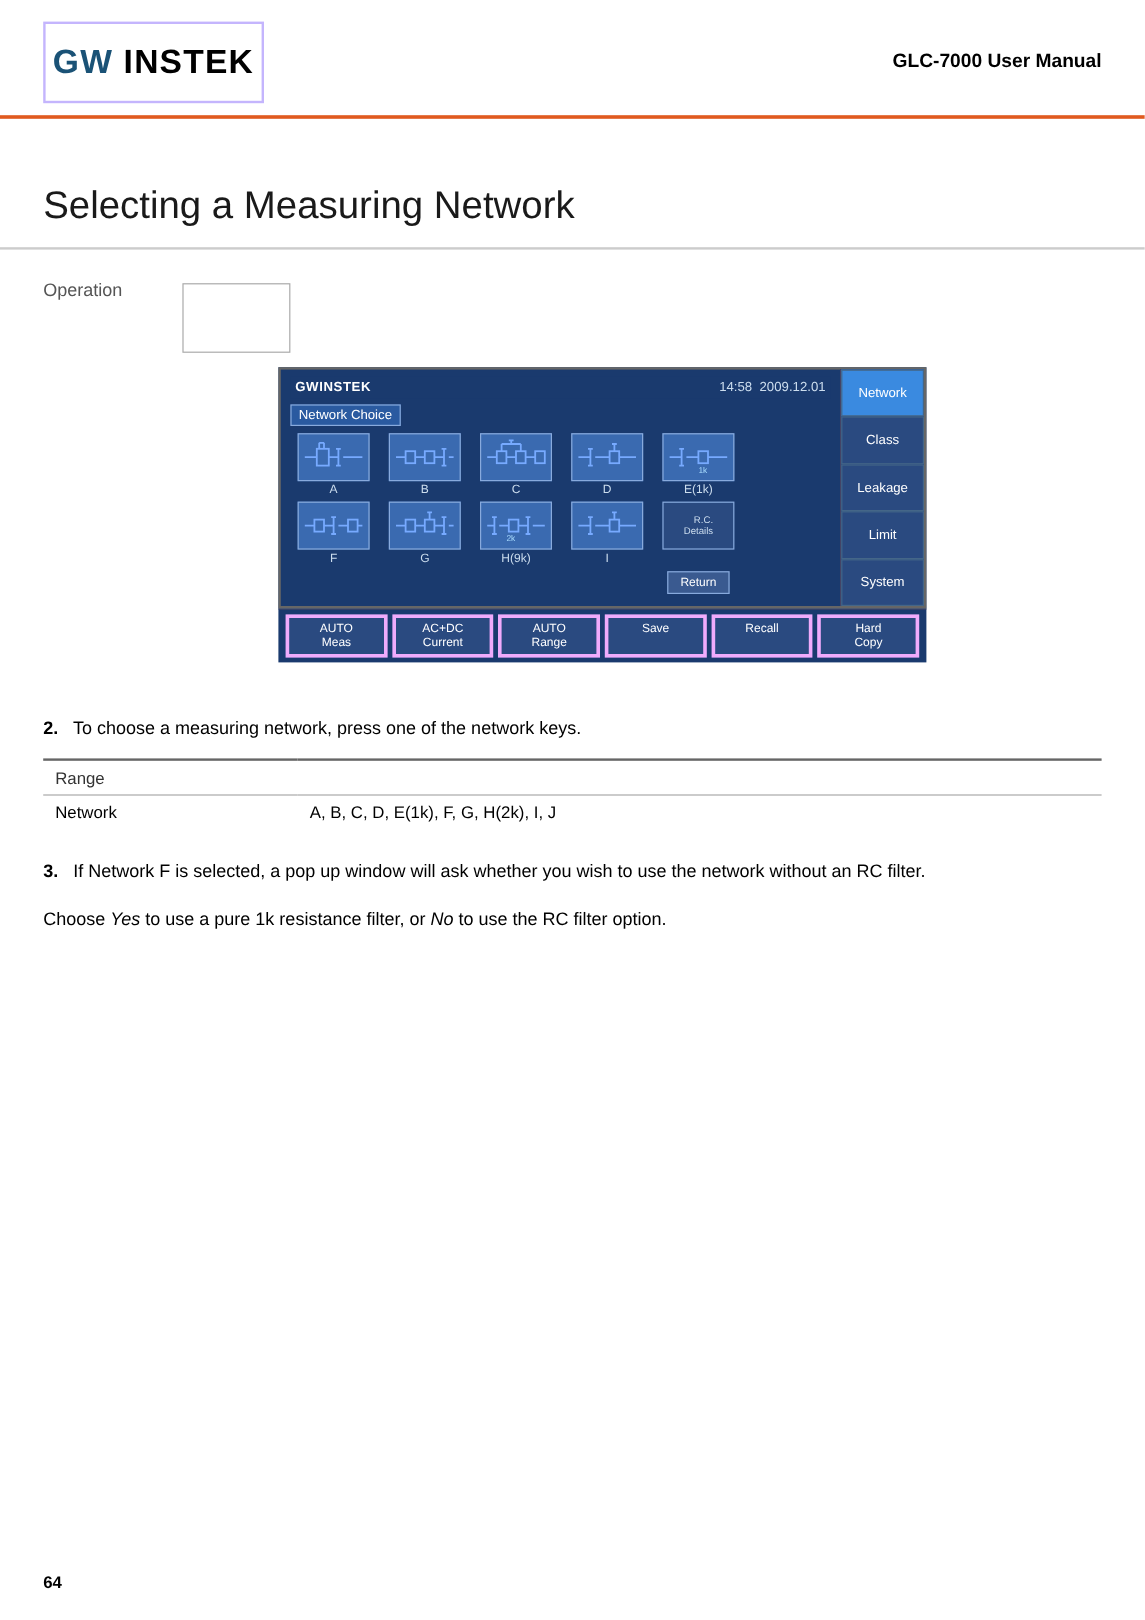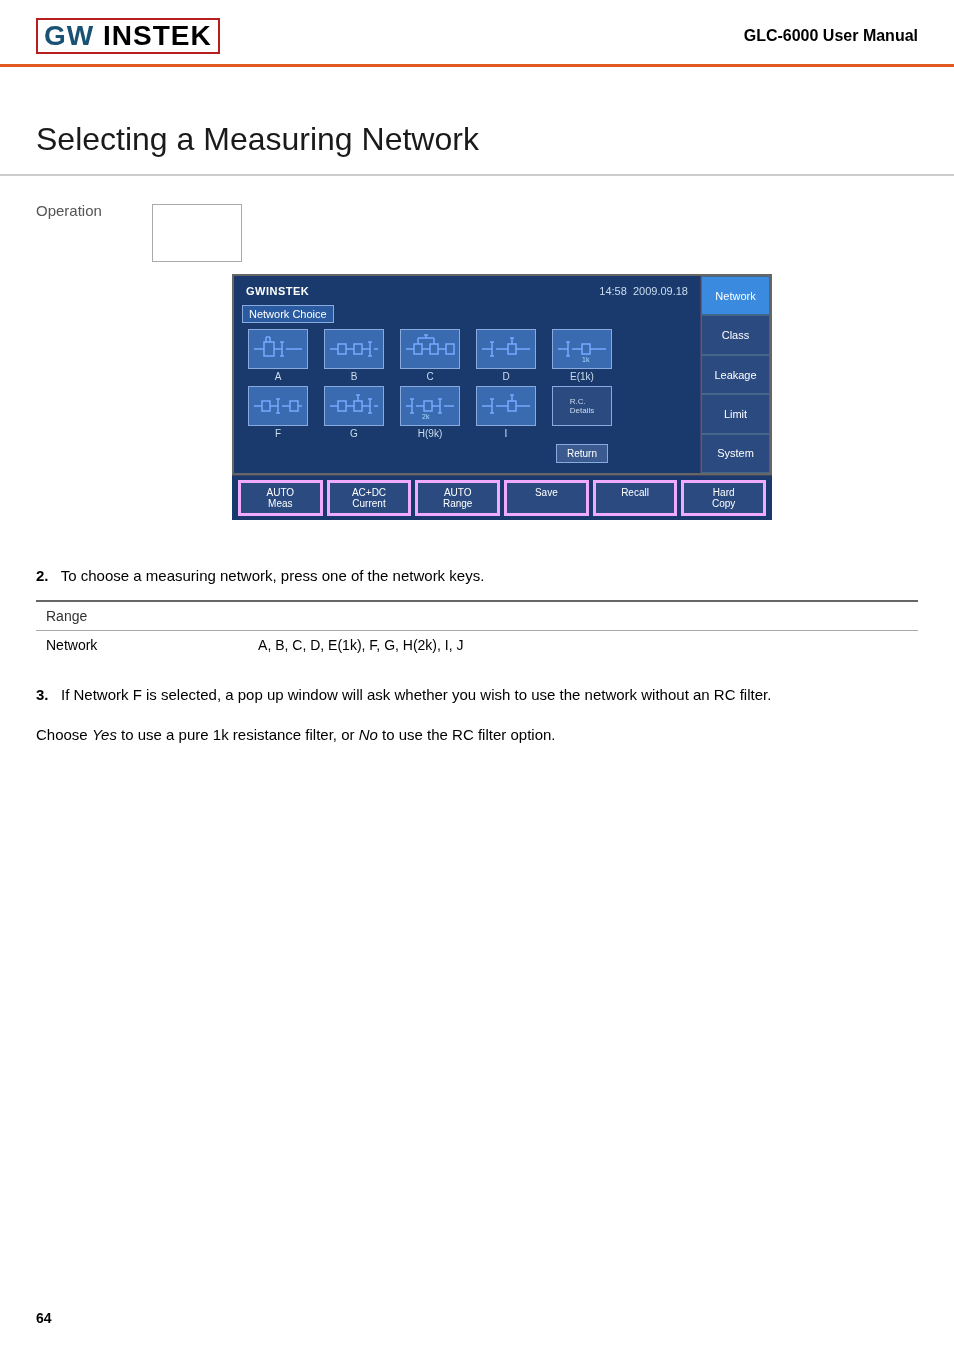--- a/index.html
+++ b/index.html
@@ -21,22 +21,22 @@
       border-bottom: 3px solid #e05a20;
     }
     .logo {
       font-size: 28px;
       font-weight: bold;
       letter-spacing: 1px;
       color: #000;
     }
     .logo span.gw { color: #1a5276; }
     .logo-box {
-      border: 2px solid #b91c1c;
-      padding: 0 6px;
+      border: 2px solid #c4b5fd;
+      padding: 16px 6px;
       display: inline-block;
     }
     .manual-title {
       font-size: 16px;
       font-weight: bold;
       color: #000;
     }
 
     
     .page-title-section {
@@ -192,21 +192,21 @@
       width: 60px;
       height: 40px;
       background: #2a4a80;
       border: 1px solid #88aadd;
       display: flex;
       flex-direction: column;
       align-items: center;
       justify-content: center;
       font-size: 8px;
       color: #cde;
-      text-align: left;
+      text-align: right;
     }
     .return-btn {
       background: #3a5a90;
       border: 1px solid #88aadd;
       color: #fff;
       font-size: 10px;
       padding: 3px 10px;
       margin-top: 18px;
       cursor: pointer;
       display: inline-block;
@@ -306,21 +306,21 @@
   </style>
 </head>
 <body>
 
 <div class="header">
   <div class="logo">
     <span class="logo-box">
       <span class="gw">GW</span> INSTEK
     </span>
   </div>
-  <div class="manual-title">GLC-6000 User Manual</div>
+  <div class="manual-title">GLC-7000 User Manual</div>
 </div>
 
 <div class="page-title-section">
   <div class="page-title">Selecting a Measuring Network</div>
 </div>
 
 <div class="content">
 
   <div class="operation-row">
     <div class="operation-label">Operation</div>
@@ -330,21 +330,21 @@
       </div>
 
       
       <div class="lcd-wrapper">
         <div class="lcd-screen">
           <div class="lcd-main">
             
             <div class="lcd-top-bar">
               <span class="lcd-logo-small">GWINSTEK</span>
               <span class="lcd-datetime">
-                <span>14:58</span>&nbsp;&nbsp;<span>2009.09.18</span>
+                <span>14:58</span>&nbsp;&nbsp;<span>2009.12.01</span>
               </span>
             </div>
             
             <div class="lcd-panel-label">Network Choice</div>
 
             
             <div class="network-grid">
 
               <div class="network-cell">
                 <div class="network-icon-box">

